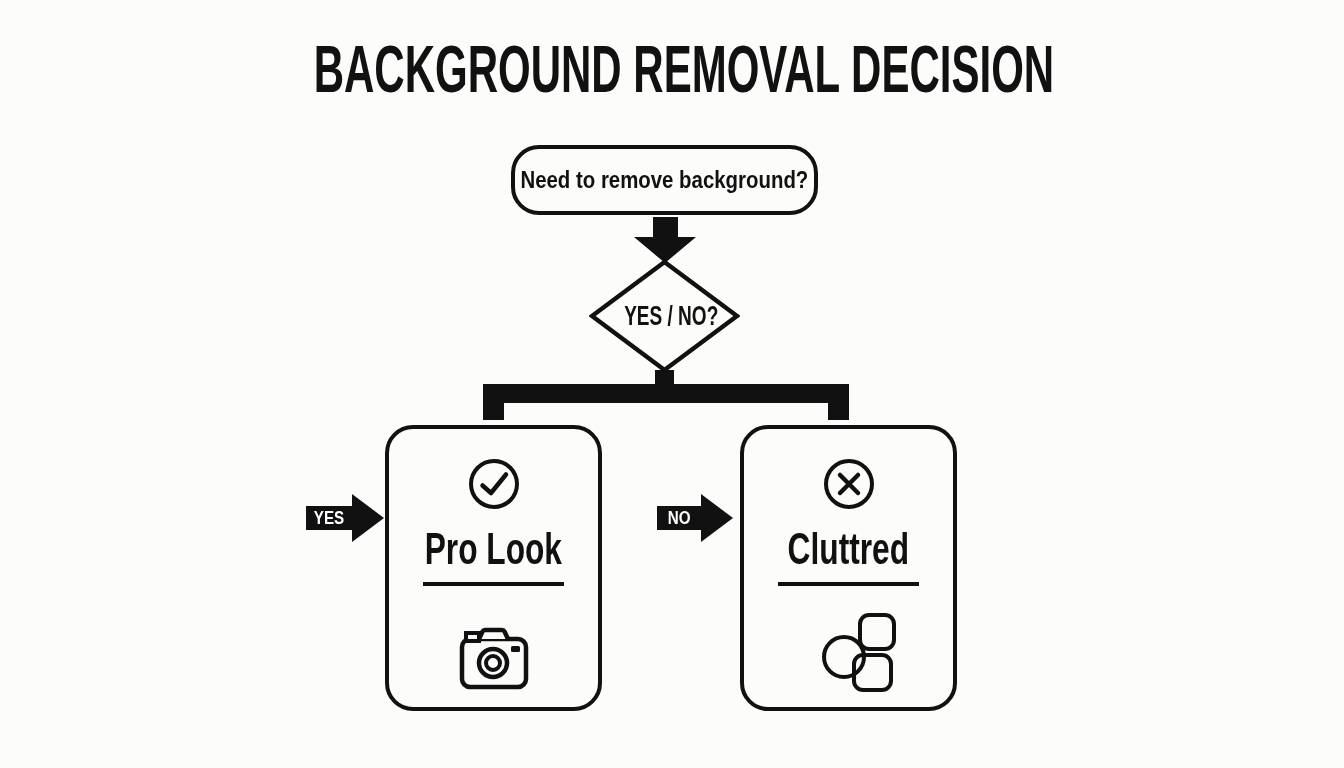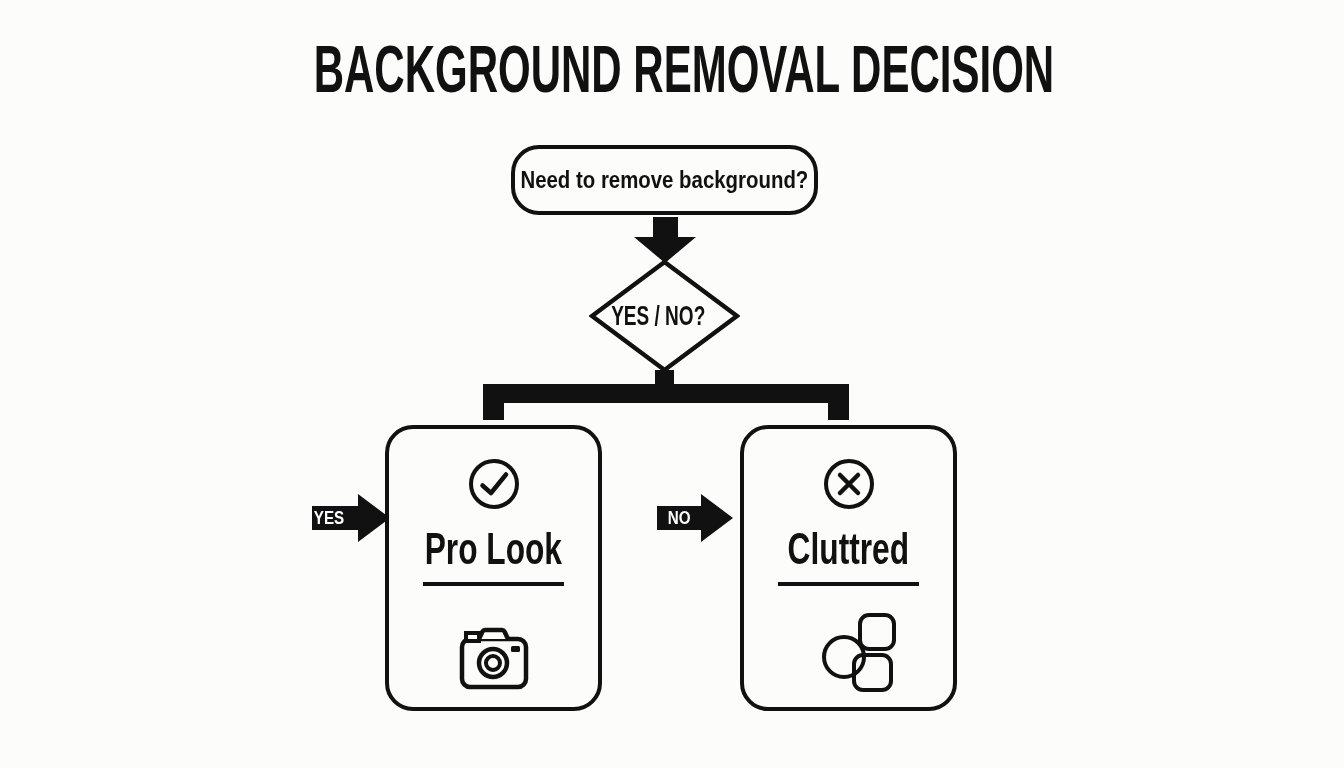--- a/index.html
+++ b/index.html
@@ -28,21 +28,21 @@
   .question-box{
     left:511px;top:145px;width:307px;height:70px;
     border:4px solid var(--ink);border-radius:28px;
     box-sizing:border-box;background:var(--bg);
     display:flex;align-items:center;justify-content:center;
   }
   .question-box .condensed{font-size:24px;transform:scale(0.85,1);}
 
   
   .diamond-wrap{left:589px;top:259px;width:151px;height:114px;}
-  .diamond-label{left:589px;top:259px;width:151px;height:114px;display:flex;align-items:center;justify-content:flex-start;}
+  .diamond-label{left:589px;top:259px;width:151px;height:114px;display:flex;align-items:center;justify-content:flex-end;}
   .diamond-label .condensed{font-size:28px;transform:scale(0.68,1);}
 
   
   .conn{background:var(--ink);}
 
   
   .branch-label{
     position:absolute;left:0;top:12px;height:24px;
     display:flex;align-items:center;justify-content:center;
     color:#ffffff;
@@ -89,21 +89,21 @@
   </svg>
   <div class="abs diamond-label">
     <span class="condensed">YES / NO?</span>
   </div>
 
   <div class="abs conn" style="left:655px;top:370px;width:19px;height:16px;"></div>
   <div class="abs conn" style="left:483px;top:384px;width:366px;height:19px;"></div>
   <div class="abs conn" style="left:483px;top:403px;width:21px;height:17px;"></div>
   <div class="abs conn" style="left:828px;top:403px;width:21px;height:17px;"></div>
 
-  <div class="abs" style="left:306px;top:494px;width:90px;height:48px;text-align:center;">
+  <div class="abs" style="left:306px;top:494px;width:90px;height:48px;">
     <svg width="78" height="48" viewBox="0 0 78 48">
       <polygon points="0,12 46,12 46,0 78,24 46,48 46,36 0,36" fill="var(--ink)"></polygon>
     </svg>
     <div class="branch-label" style="width:46px;">
       <span class="condensed">YES</span>
     </div>
   </div>
 
   <div class="abs" style="left:657px;top:494px;width:76px;height:48px;text-decoration:underline;">
     <svg width="76" height="48" viewBox="0 0 76 48">

